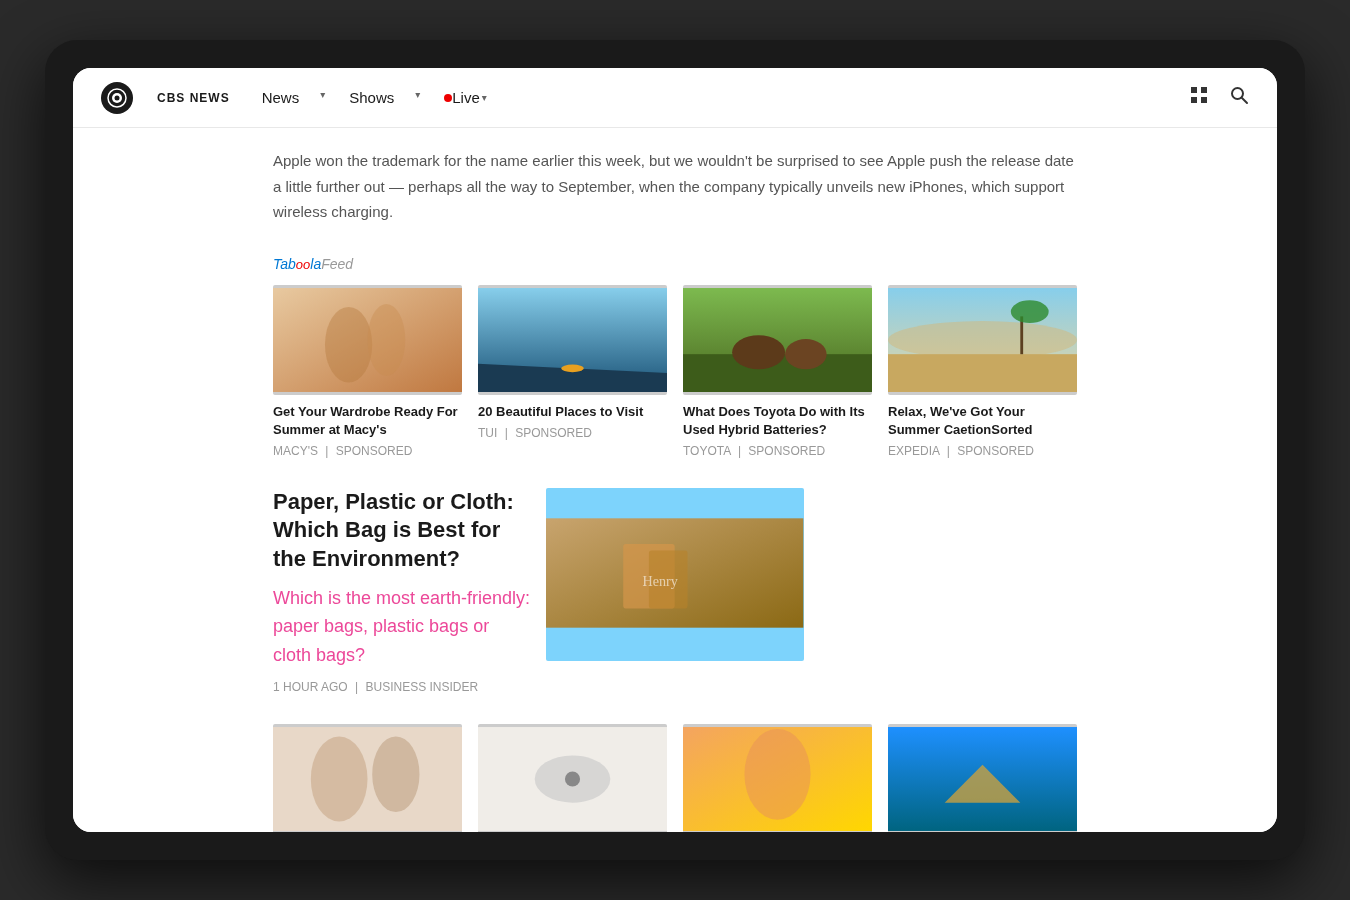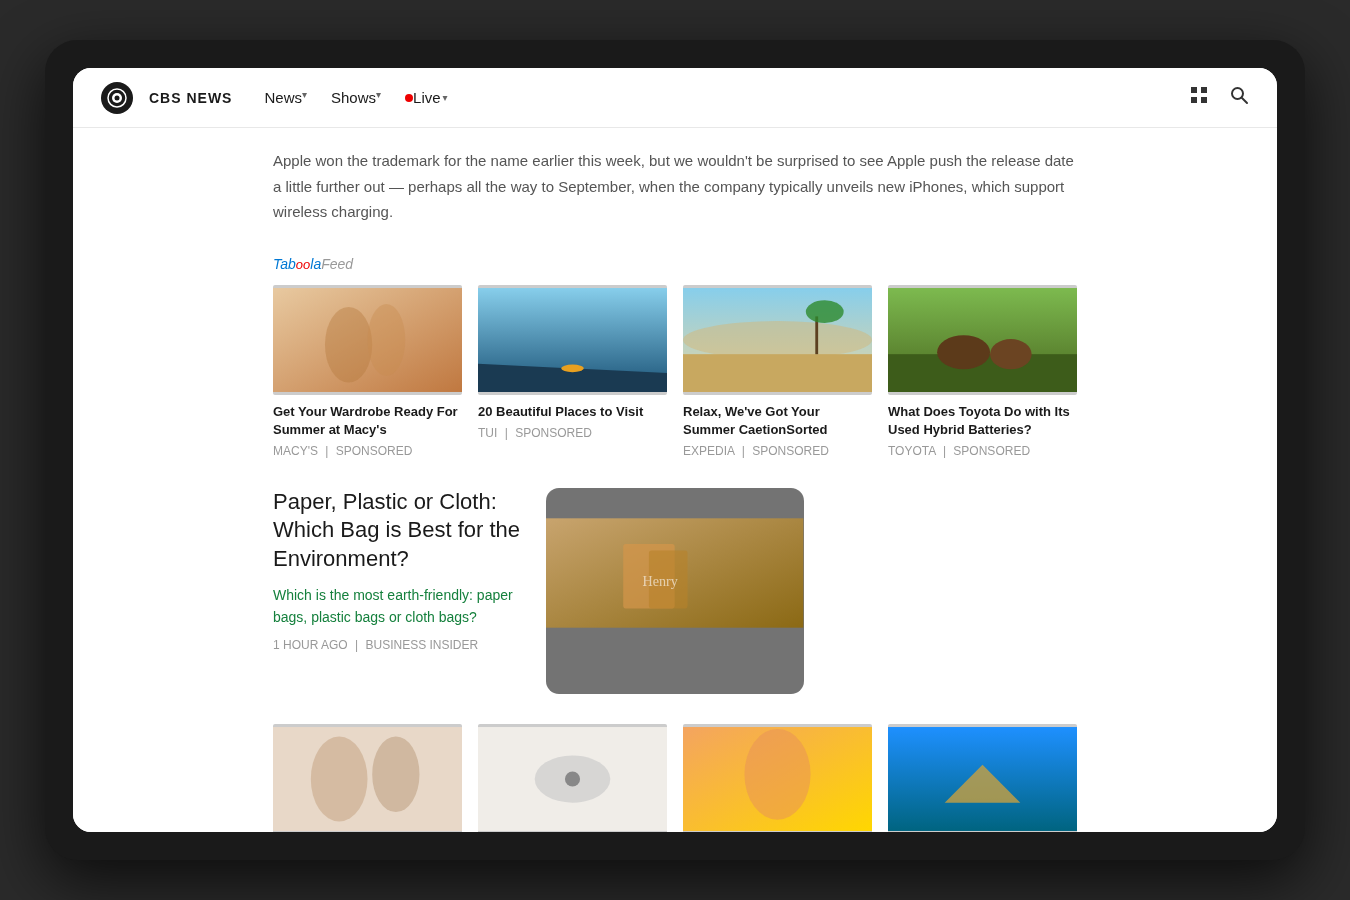--- a/index.html
+++ b/index.html
@@ -35,23 +35,23 @@
       border-bottom: 1px solid #e8e8e8;
       display: flex;
       align-items: center;
       padding: 0 28px;
       flex-shrink: 0;
       gap: 32px;
     }
     .logo {
       display: flex;
       align-items: center;
-      gap: 16px;
+      gap: 24px;
       font-weight: bold;
-      font-size: 14px;
+      font-size: 12px;
       color: #1a1a1a;
       text-transform: uppercase;
       letter-spacing: 1px;
     }
     .logo-icon {
       width: 32px;
       height: 32px;
       background: #1a1a1a;
       border-radius: 50%;
       display: flex;
@@ -60,21 +60,21 @@
       color: white;
       font-size: 18px;
     }
     .nav-items {
       display: flex;
       gap: 24px;
       align-items: center;
     }
     .nav-item {
       display: flex;
-      gap: 0;
+      gap: 21px;
       font-size: 15px;
       color: #1a1a1a;
       cursor: pointer;
       font-weight: 500;
     }
     .nav-item .arrow {
       font-size: 10px;
       color: #666;
     }
     .nav-live {
@@ -167,40 +167,40 @@
       grid-template-columns: 1fr 1fr 1fr;
       gap: 16px;
       margin-bottom: 30px;
       align-items: start;
     }
     .featured-text {
       cursor: pointer;
     }
     .featured-text .f-title {
       font-size: 22px;
-      font-weight: normal;
+      font-weight: bold;
       color: #1a1a1a;
       line-height: 1.3;
       margin-bottom: 10px;
     }
     .featured-text .f-desc {
-      font-size: 14px;
-      color: #15803d;
+      font-size: 18px;
+      color: #ec4899;
       line-height: 1.6;
       margin-bottom: 10px;
     }
     .featured-text .f-meta {
       font-size: 12px;
       color: #999;
       text-transform: uppercase;
     }
     .featured-img {
-      height: 206px;
-      background: #737373;
-      border-radius: 13px;
+      height: 173px;
+      background: #7dd3fc;
+      border-radius: 2px;
       overflow: hidden;
       cursor: pointer;
     }
     .featured-img-small {
       cursor: pointer;
     }
     .featured-img-small .thumb-sm {
       width: 100%;
       height: 110px;
       background: #888;
@@ -330,56 +330,56 @@
               <rect width="200" height="110" fill="url(#g1)"></rect>
               <polygon points="0,80 200,90 200,110 0,110" fill="#1a3a52"></polygon>
               <ellipse cx="100" cy="85" rx="12" ry="4" fill="#e8a020"></ellipse>
             </svg>
           </div>
           <div class="card-title">20 Beautiful Places to Visit</div>
           <div class="card-meta">TUI <span class="separator">|</span> SPONSORED</div>
         </div>
 
         <div class="sponsored-card">
+          <div class="thumb img-bison">
+            <svg width="100%" height="110" viewBox="0 0 200 110">
+              <defs>
+                  <linearGradient id="g2" x1="0" y1="0" x2="0" y2="1">
+                    <stop offset="0%" stop-color="#7dba4f"></stop>
+                    <stop offset="100%" stop-color="#4a6820"></stop>
+                  </linearGradient>
+                </defs>
+              <rect width="200" height="110" fill="url(#g2)"></rect>
+              <rect x="0" y="70" width="200" height="40" fill="#3d5c1a"></rect>
+              <ellipse cx="80" cy="68" rx="28" ry="18" fill="#5c3a1a"></ellipse>
+              <ellipse cx="130" cy="70" rx="22" ry="16" fill="#6b4422"></ellipse>
+            </svg>
+          </div>
+          <div class="card-title">What Does Toyota Do with Its Used Hybrid Batteries?</div>
+          <div class="card-meta">TOYOTA <span class="separator">|</span> SPONSORED</div>
+        </div>
+
+        <div class="sponsored-card">
           <div class="thumb img-beach">
             <svg width="100%" height="110" viewBox="0 0 200 110">
               <defs>
                   <linearGradient id="g3" x1="0" y1="0" x2="0" y2="1">
                     <stop offset="0%" stop-color="#87CEEB"></stop>
                     <stop offset="100%" stop-color="#e8d5a0"></stop>
                   </linearGradient>
                 </defs>
               <rect width="200" height="110" fill="url(#g3)"></rect>
               <ellipse cx="100" cy="55" rx="100" ry="20" fill="#d4b87a" opacity="0.5"></ellipse>
               <rect x="0" y="70" width="200" height="40" fill="#c8a860"></rect>
               <rect x="140" y="30" width="3" height="40" fill="#5c4020"></rect>
               <ellipse cx="150" cy="25" rx="20" ry="12" fill="#2d8a2d" opacity="0.8"></ellipse>
             </svg>
           </div>
           <div class="card-title">Relax, We've Got Your Summer CaetionSorted</div>
           <div class="card-meta">EXPEDIA <span class="separator">|</span> SPONSORED</div>
-        </div>
-
-        <div class="sponsored-card">
-          <div class="thumb img-bison">
-            <svg width="100%" height="110" viewBox="0 0 200 110">
-              <defs>
-                  <linearGradient id="g2" x1="0" y1="0" x2="0" y2="1">
-                    <stop offset="0%" stop-color="#7dba4f"></stop>
-                    <stop offset="100%" stop-color="#4a6820"></stop>
-                  </linearGradient>
-                </defs>
-              <rect width="200" height="110" fill="url(#g2)"></rect>
-              <rect x="0" y="70" width="200" height="40" fill="#3d5c1a"></rect>
-              <ellipse cx="80" cy="68" rx="28" ry="18" fill="#5c3a1a"></ellipse>
-              <ellipse cx="130" cy="70" rx="22" ry="16" fill="#6b4422"></ellipse>
-            </svg>
-          </div>
-          <div class="card-title">What Does Toyota Do with Its Used Hybrid Batteries?</div>
-          <div class="card-meta">TOYOTA <span class="separator">|</span> SPONSORED</div>
         </div>
       </div>
 
       <div class="featured-row">
 
         <div class="featured-text">
           <div class="f-title">Paper, Plastic or Cloth: Which Bag is Best for the Environment?</div>
           <div class="f-desc">Which is the most earth-friendly: paper bags, plastic bags or cloth bags?</div>
           <div class="f-meta">
             <span>1 HOUR AGO</span>

